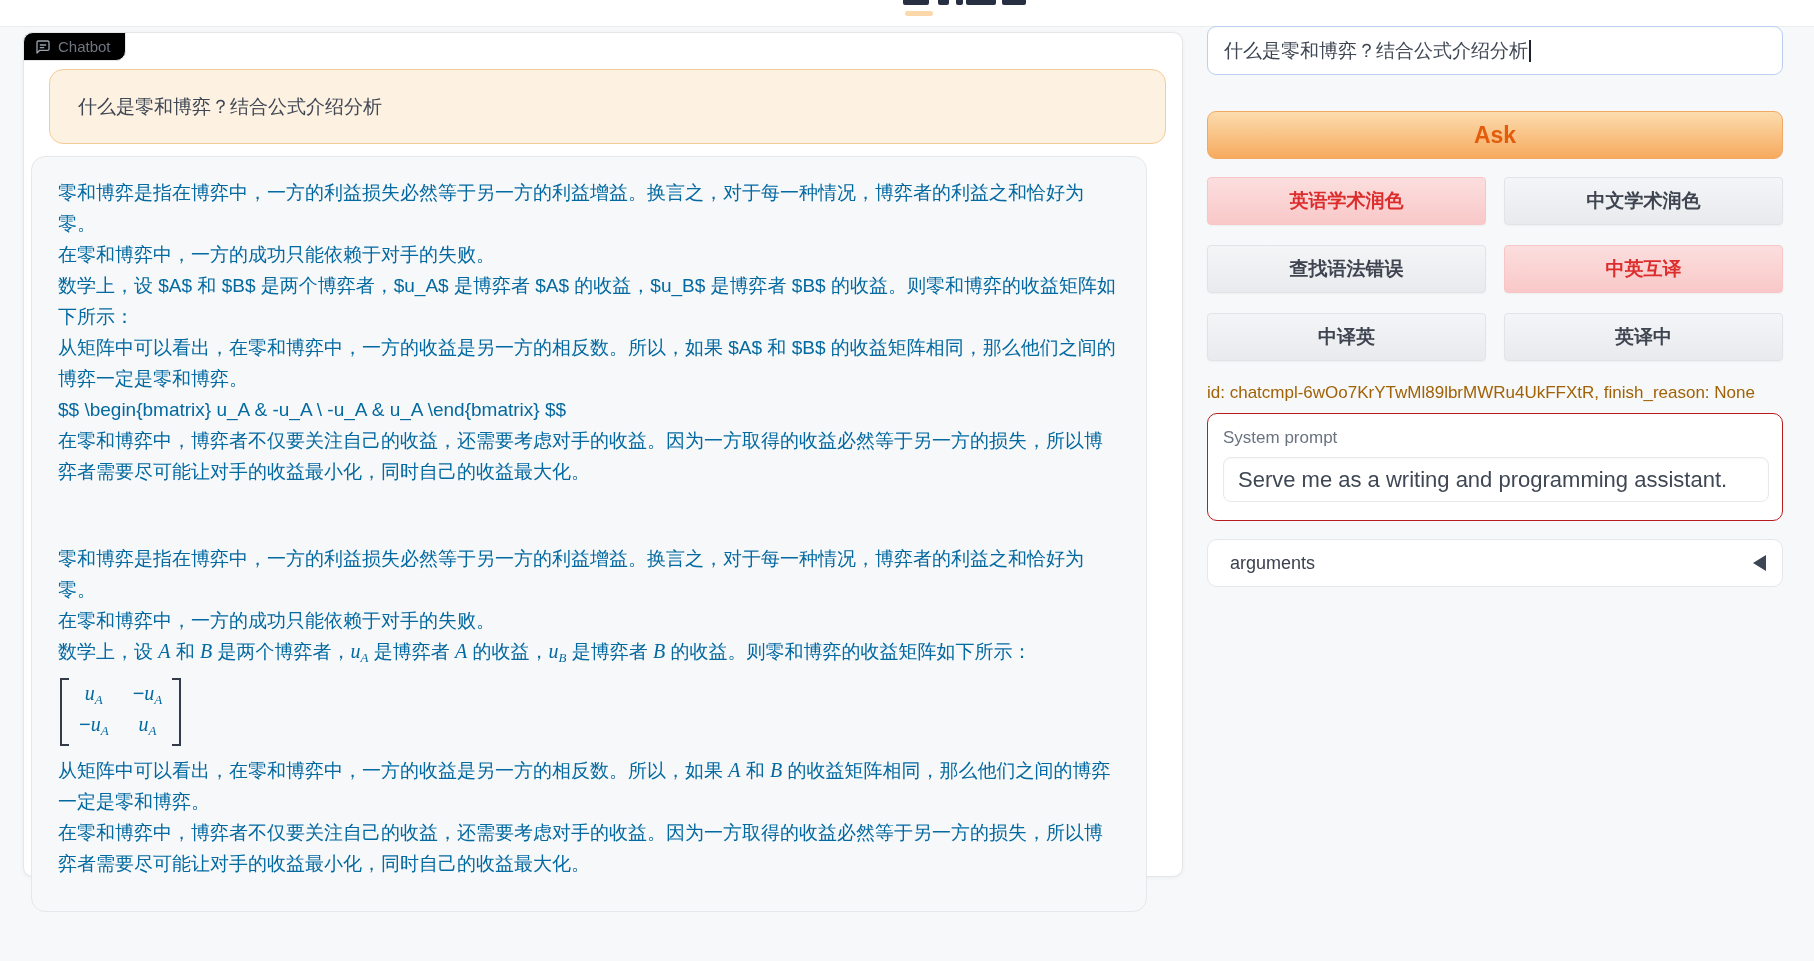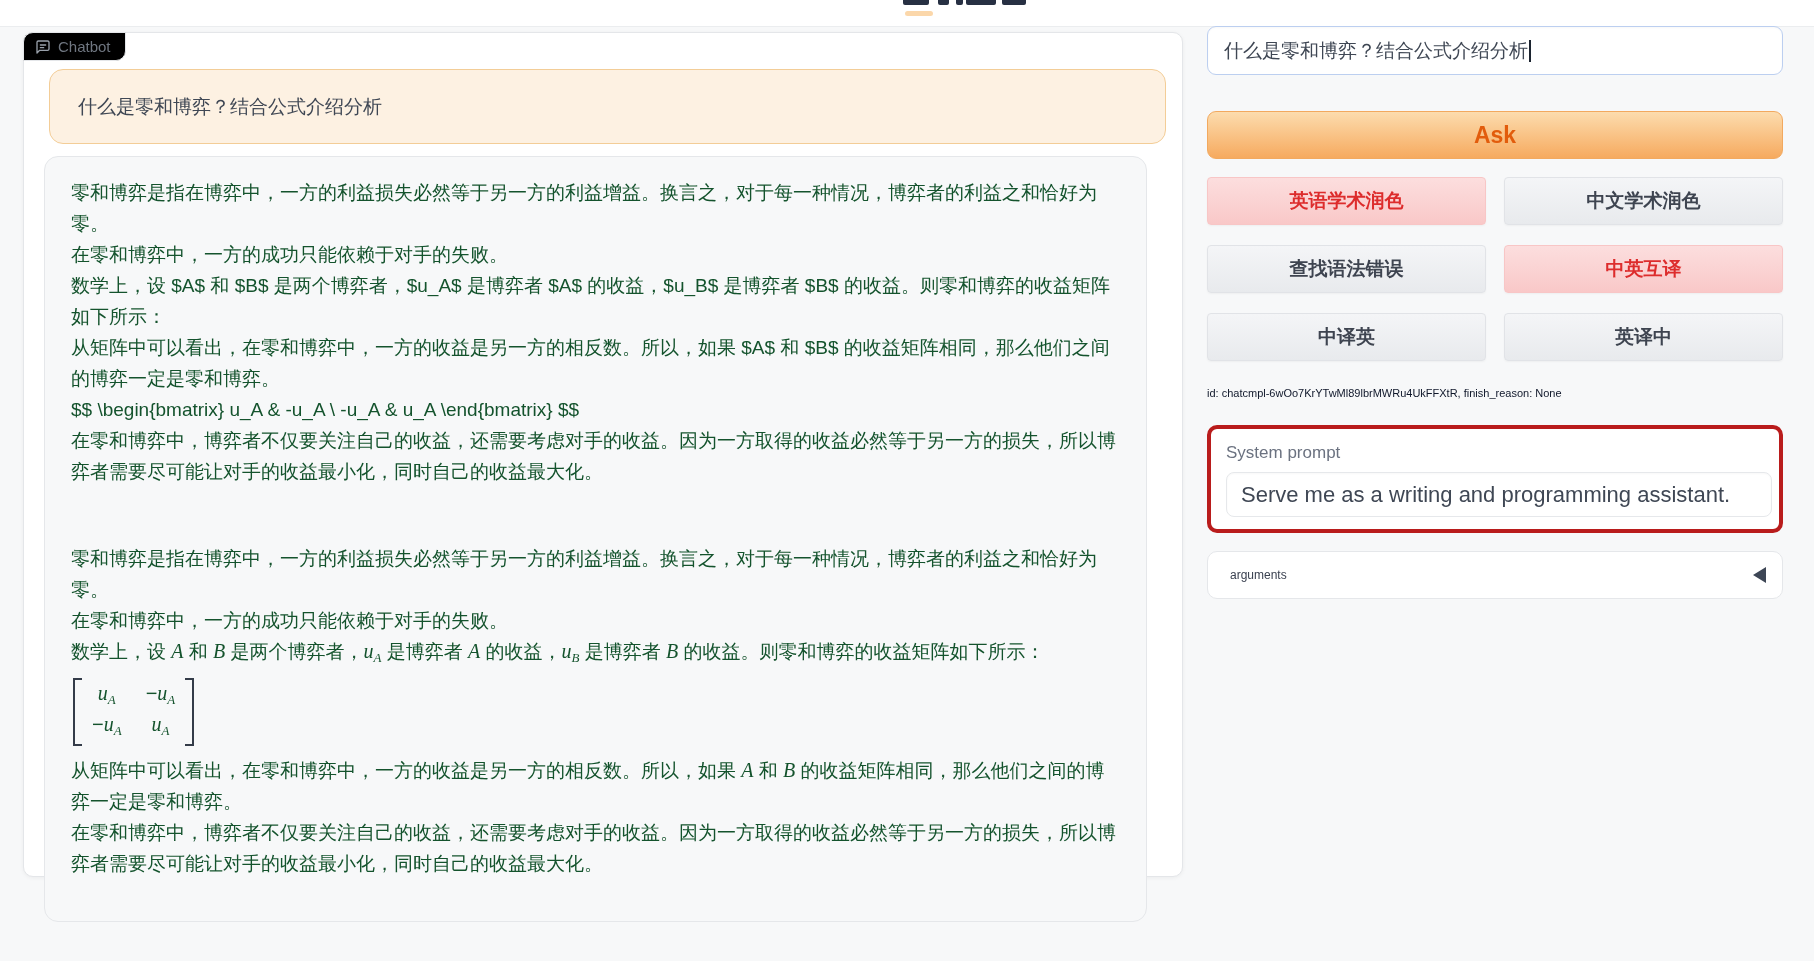--- a/index.html
+++ b/index.html
@@ -43,24 +43,24 @@
   .chat-label svg { display:block; }
 
   .msg { position:absolute; border-radius:14px; }
   .msg-user {
     left:25px; right:16px; top:36px; height:75px;
     background:#fdf1e2; border:1.5px solid #f3cd97;
     display:flex; align-items:center; padding:0 28px;
     font-size:19px; color:#3f4754;
   }
   .msg-bot {
-    left:20px; right:35px; top:123px; min-height:650px;
+    left:7px; right:35px; top:123px; min-height:650px;
     background:#f7f8f9; border:1px solid #e5e7ea;
-    padding:20px 26px 42px 26px;
-    font-size:19px; line-height:31px; color:#14532d;
+    padding:20px 26px 32px 26px;
+    font-size:19px; line-height:31px; color:#0369a1;
   }
   .msg-bot p { margin:0; }
   .gap-block { height:56px; }
 
   
   .mvar { font-family:"Liberation Serif","DejaVu Serif",serif; font-style:italic; font-size:20px; }
   .msub { font-family:"Liberation Serif","DejaVu Serif",serif; font-style:italic; font-size:13px; vertical-align:-4px; }
 
   .matrix-wrap { display:inline-flex; align-items:stretch; margin:5px 0 1px 2px; }
   .bracket { width:9px; }
@@ -106,42 +106,42 @@
   }
   .fn-btn.gray {
     background:linear-gradient(180deg,#f4f5f7 0%,#e8eaed 100%);
     border:1px solid #e1e3e7; color:#3e4450;
   }
   .fn-btn.red {
     background:linear-gradient(180deg,#fcdede 0%,#f9c8c8 100%);
     border:1px solid #f8c6c6; color:#dd2c2c;
   }
 
-  .status-line { margin-top:22px; font-size:11px; color:#0f172a; line-height:20px; }
+  .status-line { margin-top:22px; font-size:17px; color:#a16207; line-height:20px; }
 
   .sys-card {
-    margin-top:22px; width:576px; height:108px;
-    background:#ffffff; border:4px solid #b91c1c; border-radius:10px;
+    margin-top:10px; width:576px; height:108px;
+    background:#ffffff; border:1px solid #b91c1c; border-radius:10px;
     padding:14px 15px 0 15px;
   }
   .sys-label { font-size:17px; color:#6b7280; }
   .sys-input {
     margin-top:9px; width:546px; height:45px;
     background:#ffffff; border:1px solid #e6e8eb; border-radius:8px;
     box-shadow:inset 0 1px 2px rgba(0,0,0,.03);
     display:flex; align-items:center; padding:0 14px;
     font-size:22px; color:#3f4754; white-space:nowrap; overflow:hidden;
   }
 
   .accordion {
     margin-top:18px; width:576px; height:48px;
     background:#ffffff; border:1px solid #e5e7ea; border-radius:10px;
     display:flex; align-items:center; justify-content:space-between;
     padding:0 16px 0 22px; cursor:pointer;
-    font-size:12px; color:#3a4150;
+    font-size:18px; color:#3a4150;
   }
   .tri-left {
     width:0; height:0;
     border-top:8px solid transparent; border-bottom:8px solid transparent;
     border-right:13px solid #3d4655;
   }
 </style>
 </head>
 <body>
 

